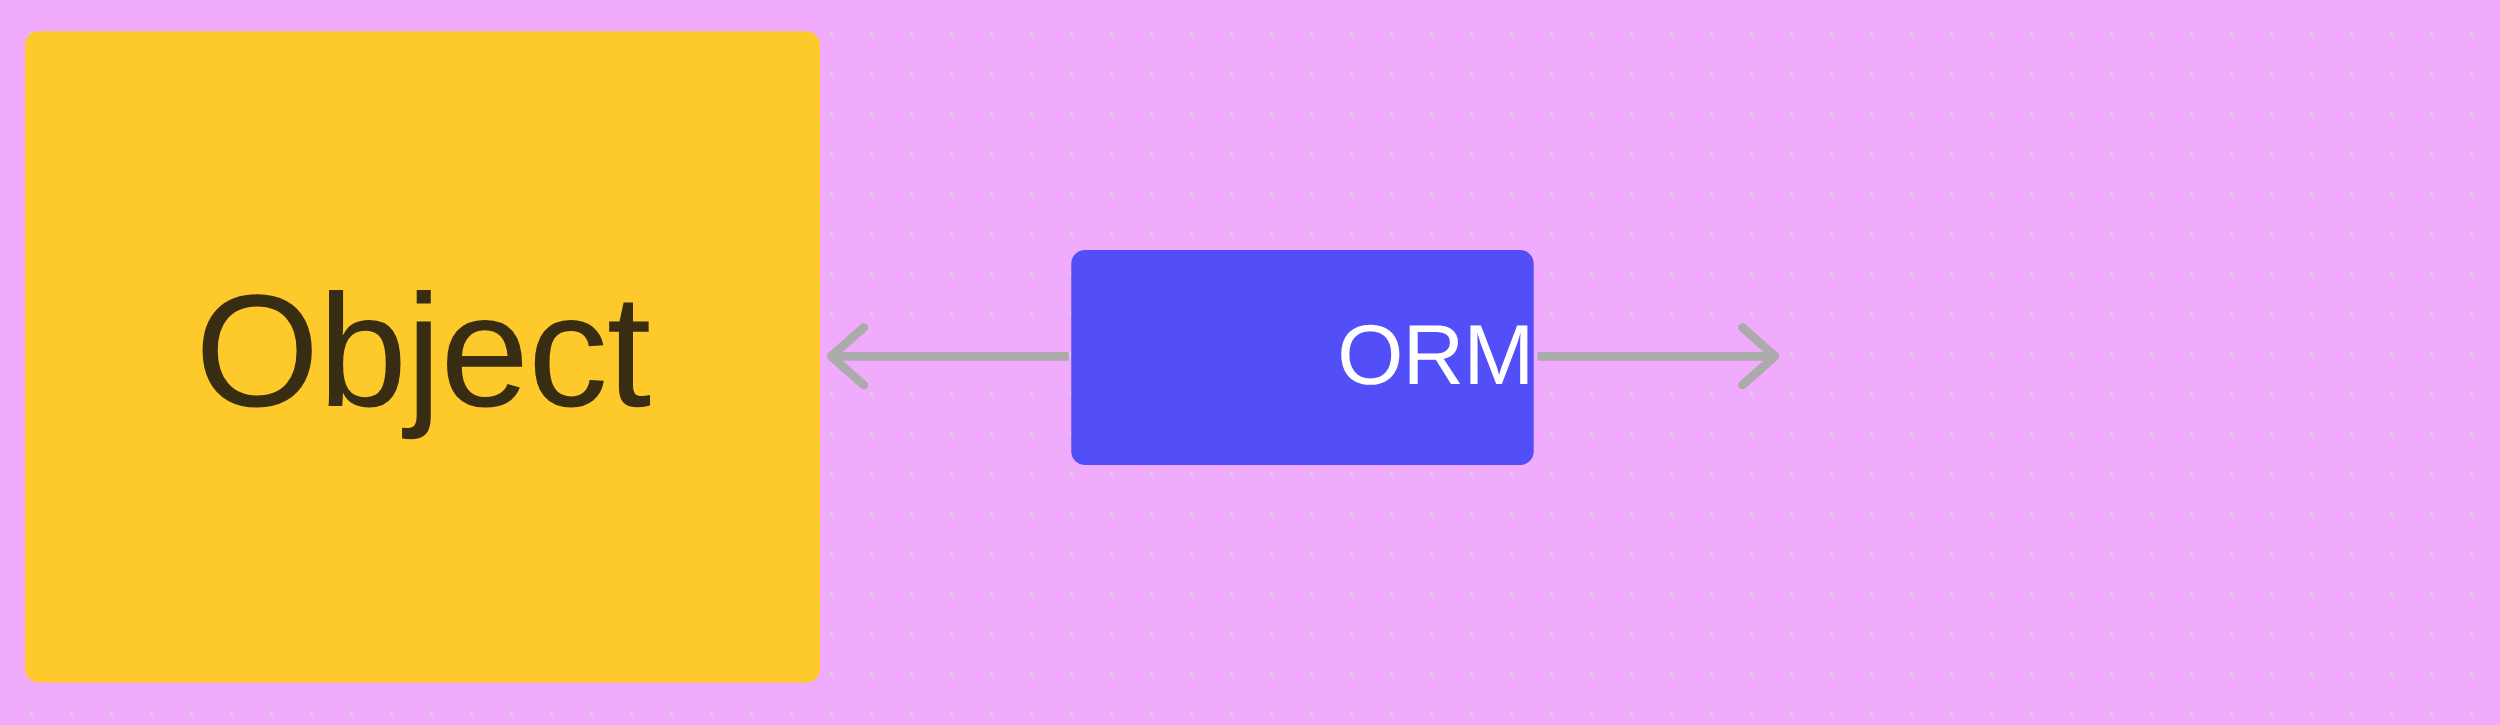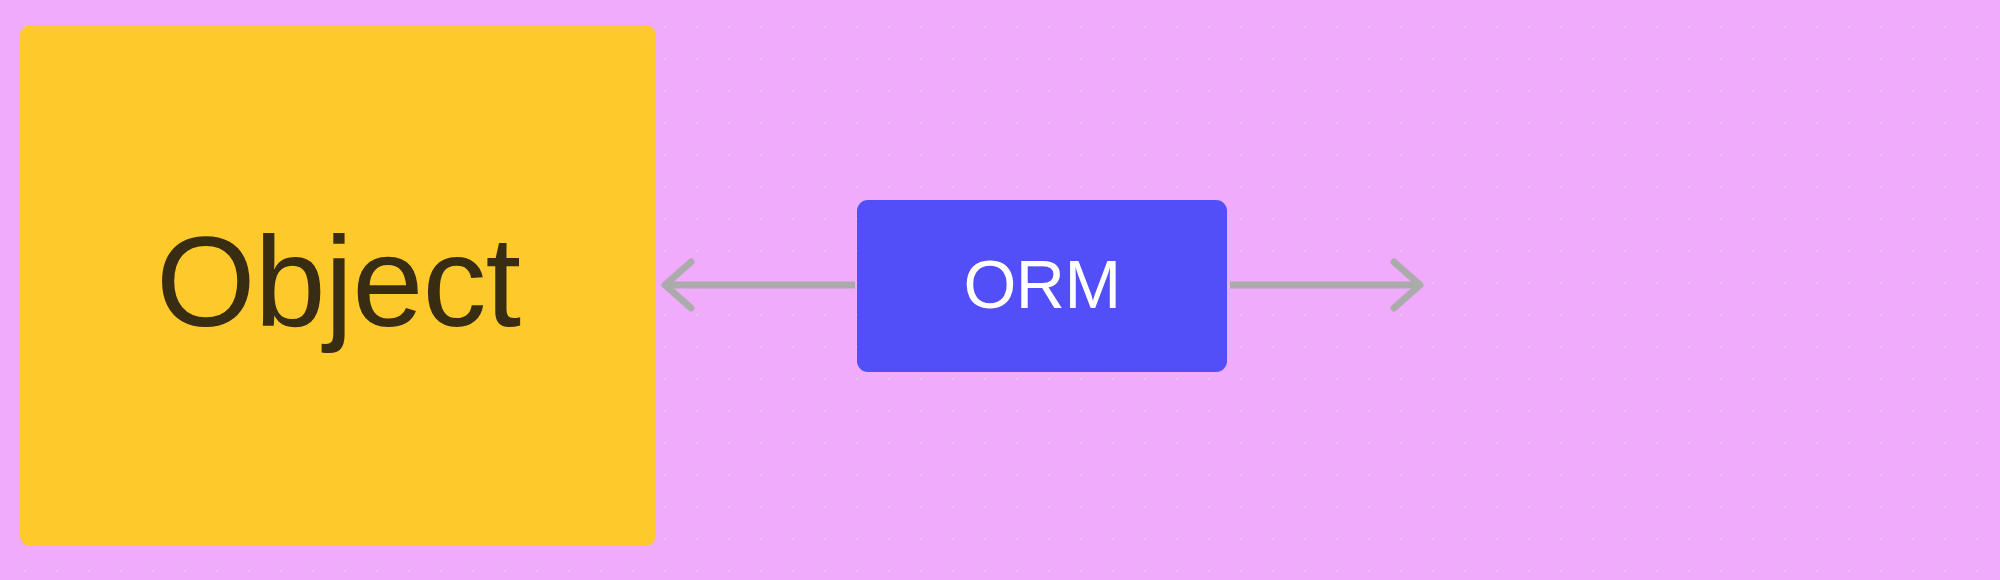--- a/index.html
+++ b/index.html
@@ -56,21 +56,21 @@
   #orm-node {
     position: absolute;
     left: 857px;
     top: 200px;
     width: 370px;
     height: 172px;
     border-radius: 11px;
     background: #534ff8;
     display: flex;
     align-items: center;
-    justify-content: center;
+    justify-content: flex-end;
   }
   #orm-node .node-label {
     font-size: 68px;
     line-height: 1;
     color: #ffffff;
     letter-spacing: -0.5px;
     white-space: nowrap;
     position: relative;
     top: -2px;
   }

